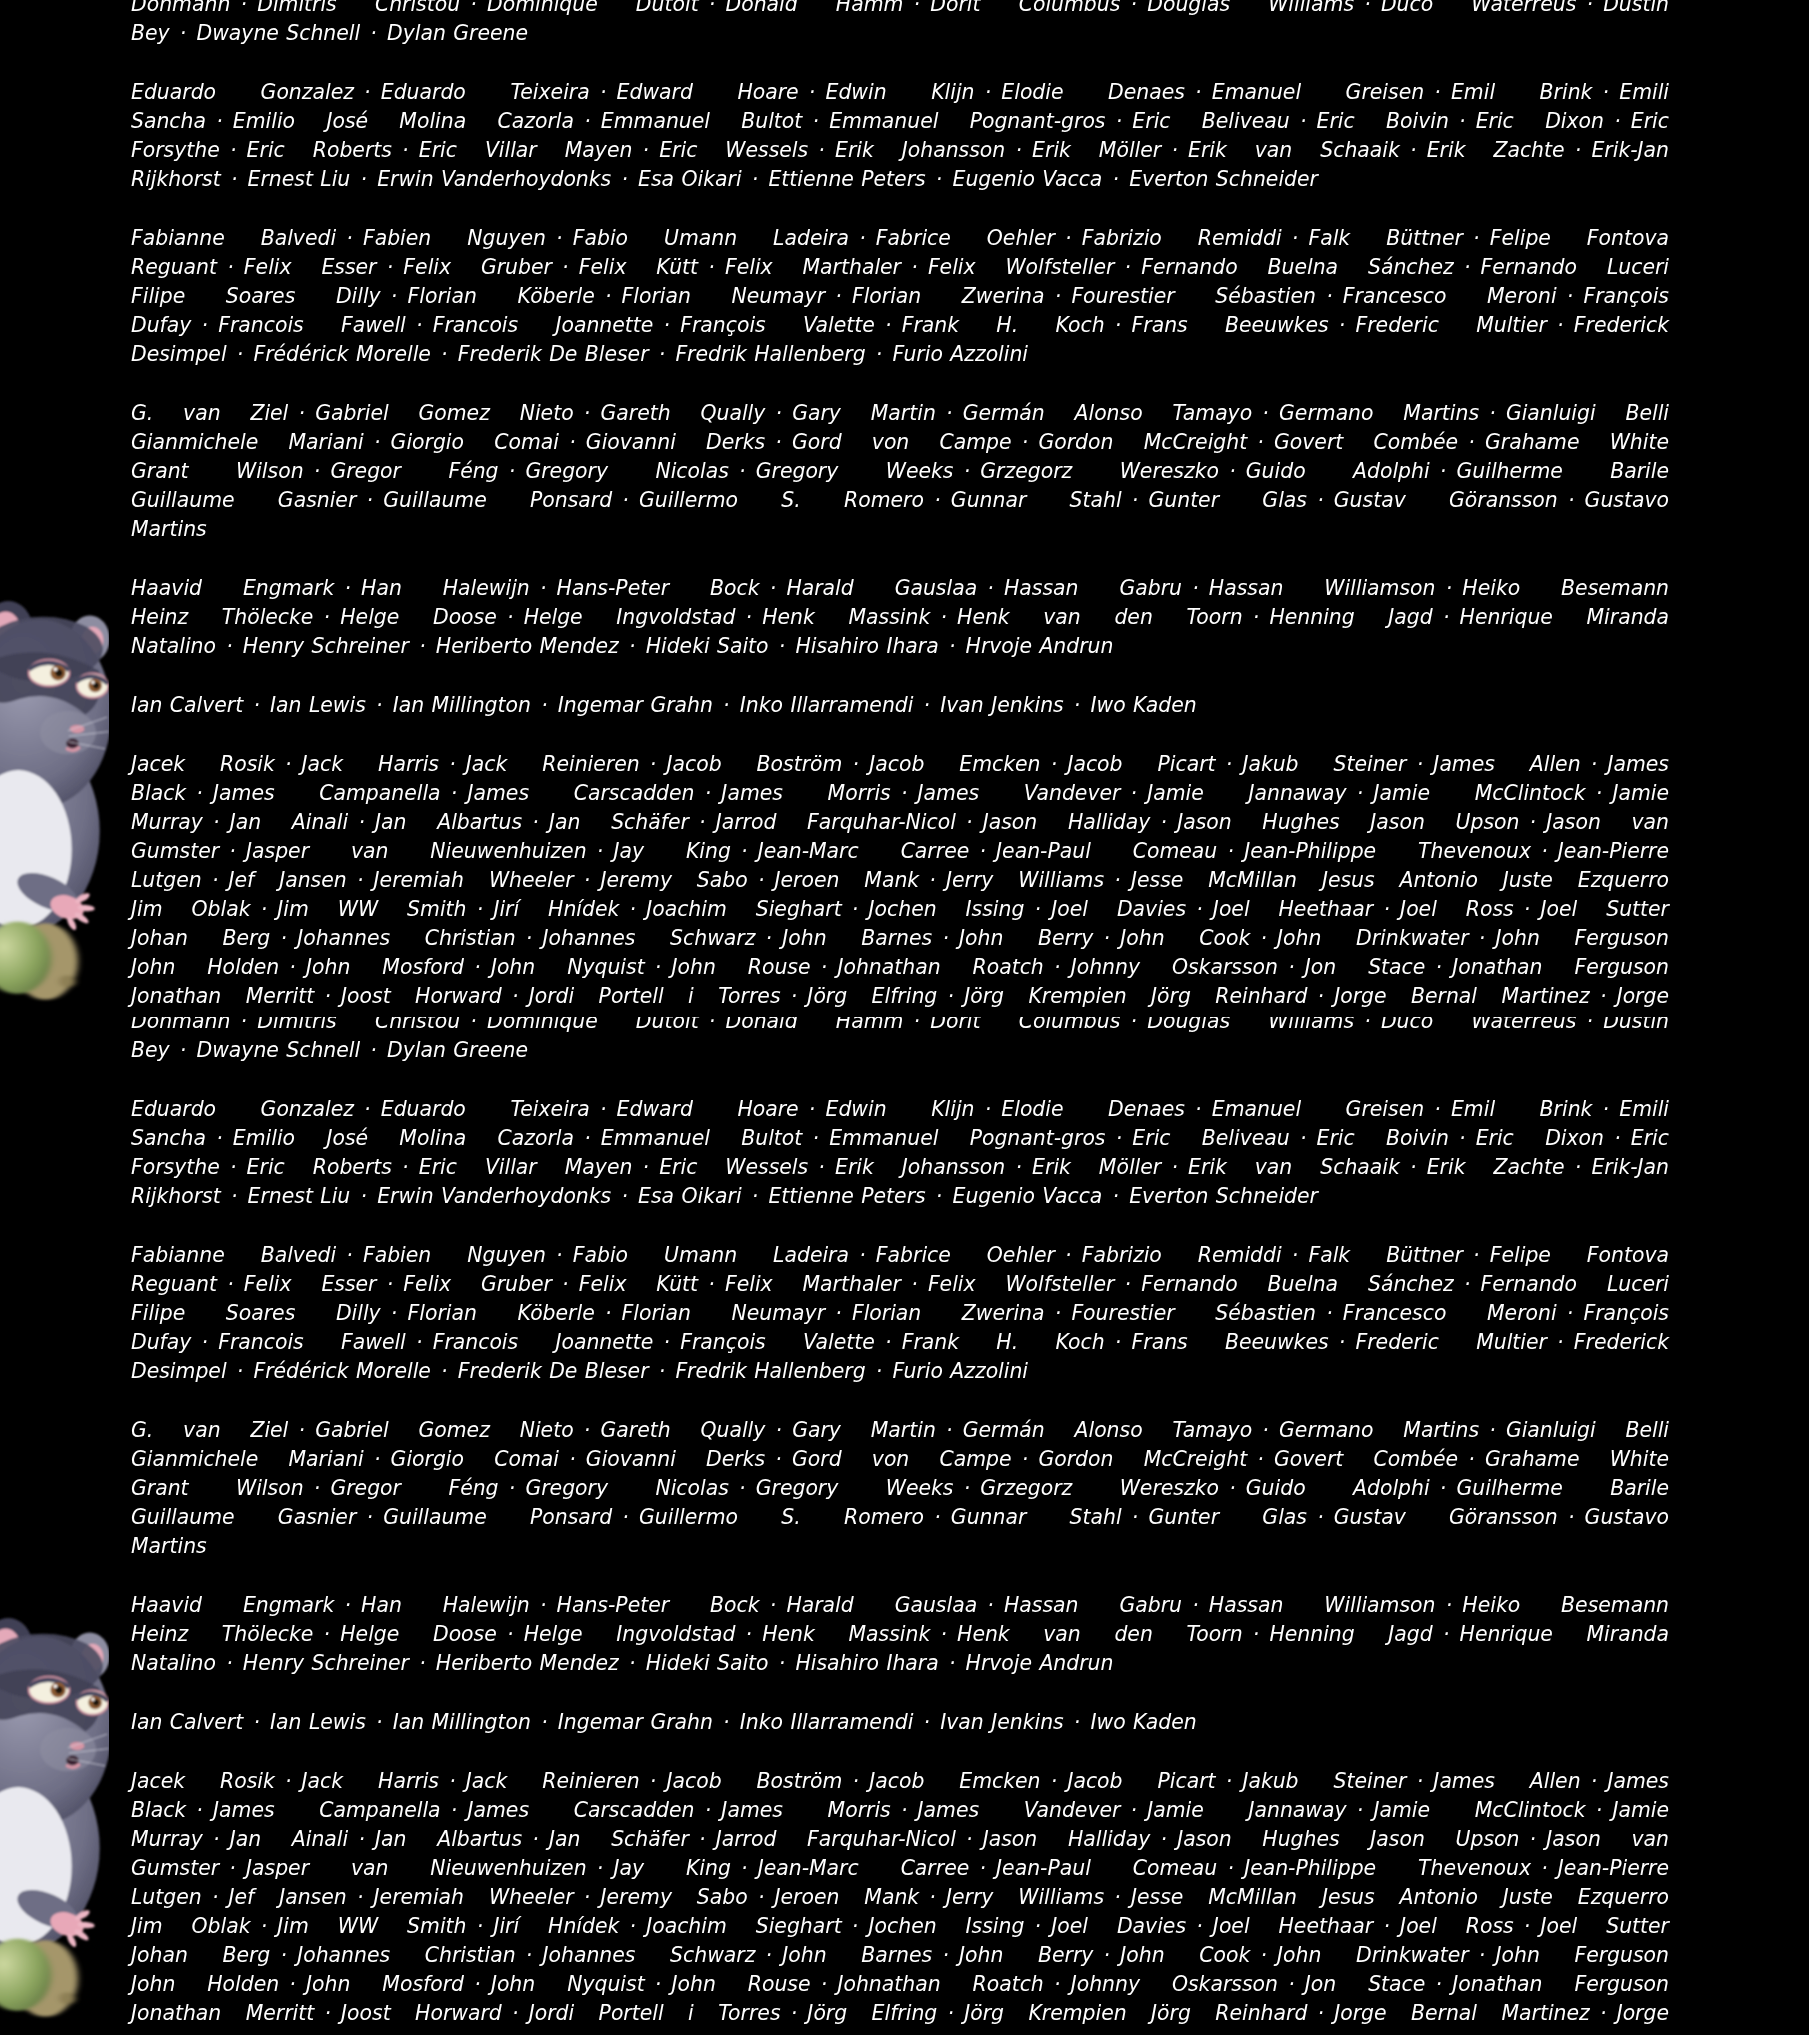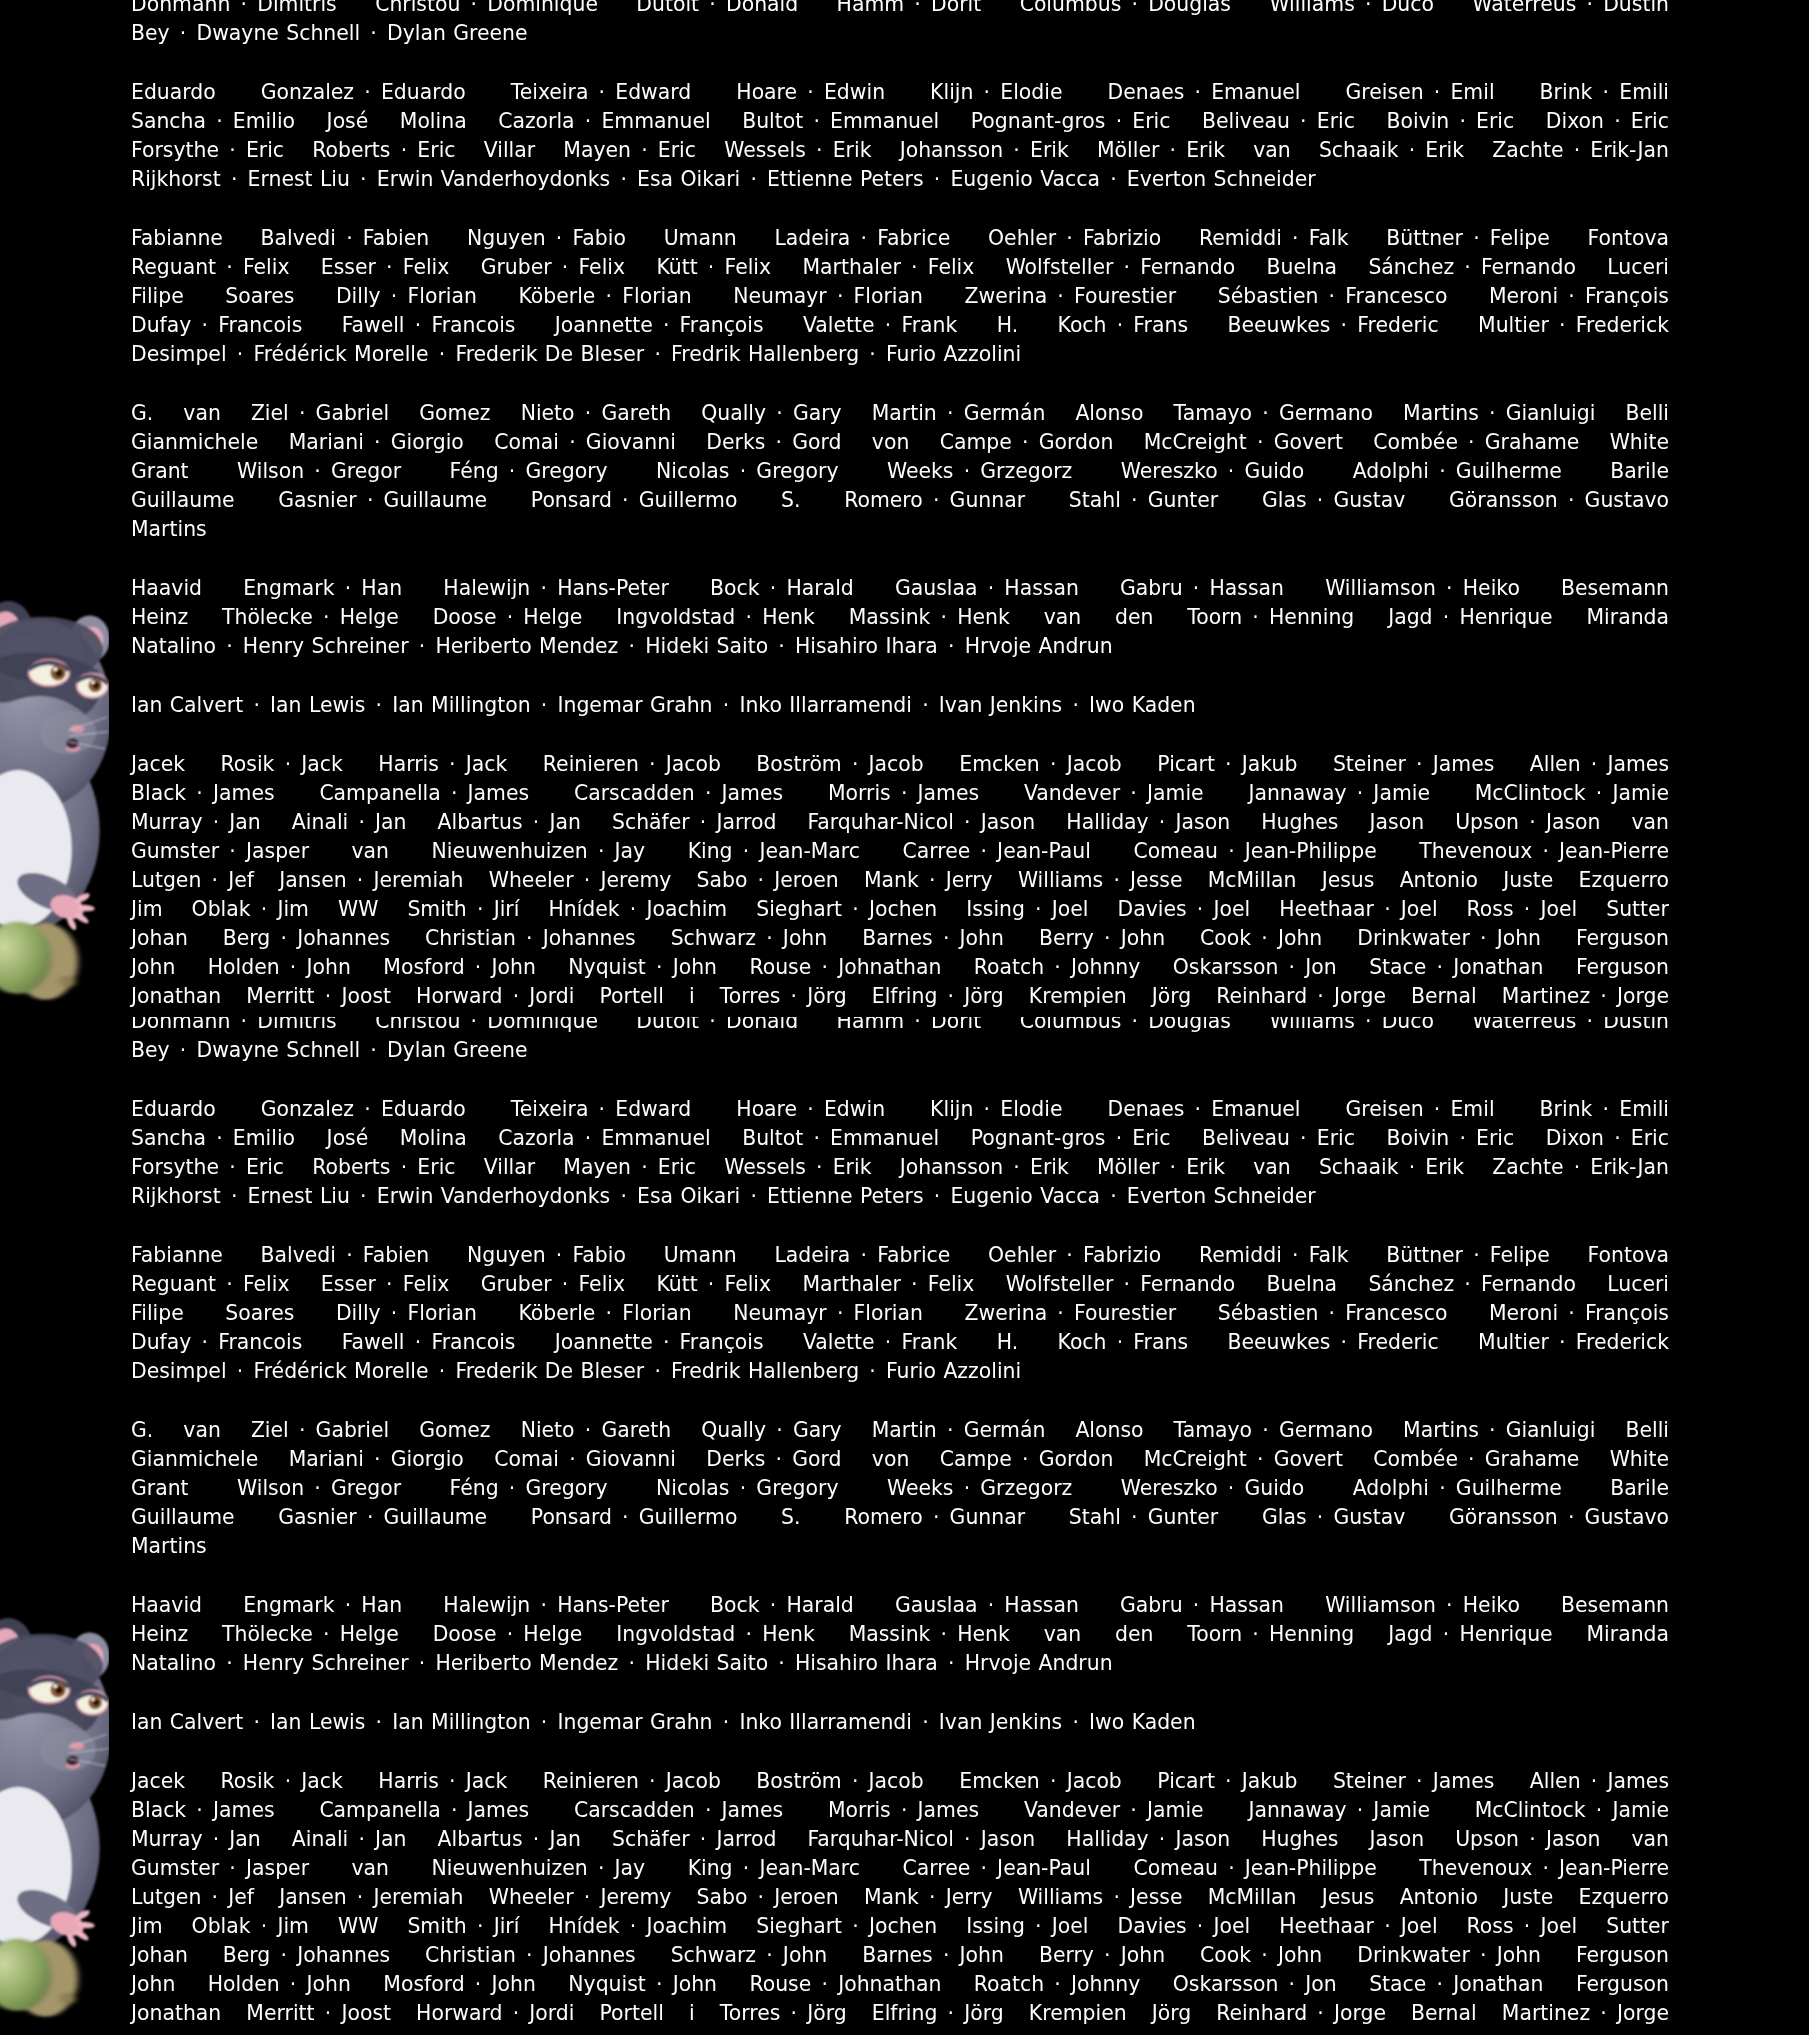--- a/index.html
+++ b/index.html
@@ -1,21 +1,21 @@
 <!DOCTYPE html>
 <html style="font-size:7.2px"><head>
 <meta charset="utf-8">
 <style>
   html,body{margin:0;padding:0;}
   body{
     width:1809px;height:2035px;position:relative;overflow:hidden;
     background:#000;
     font-family:"DejaVu Sans","Liberation Sans",sans-serif;
   }
-  .block{position:absolute;left:0;width:1809px;overflow:hidden;background:#000;}
+  .block{position:absolute;left:0;width:1809px;overflow:hidden;background:#000;font-style:italic;}
   #block-1{top:0;height:1017px;}
   #block-2{top:1017px;height:1018px;}
   .frame{position:absolute;left:0;top:-10px;width:1809px;height:1040px;}
   .credits{margin:0 140px 0 131px;color:#ffffff;font-size:20.4px;line-height:29px;word-spacing:0.9px;}
   .para{margin:0 0 30px 0;}
   .line{text-align:justify;text-align-last:justify;white-space:normal;}
   .line.last{text-align-last:left;}
   .sprite{position:absolute;left:0;top:606px;width:109px;height:407px;}
 </style>
 </head>

